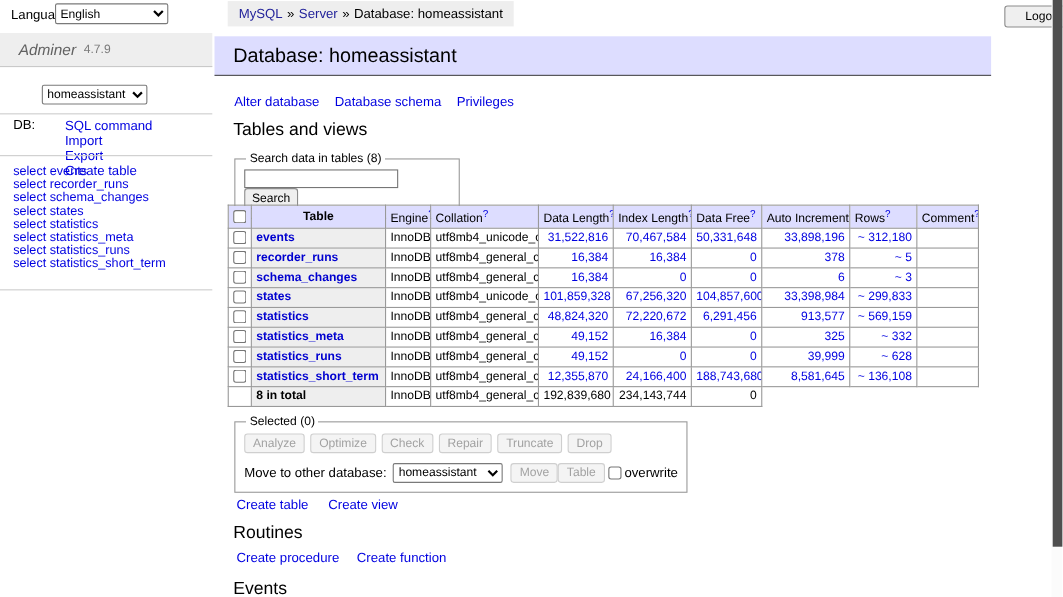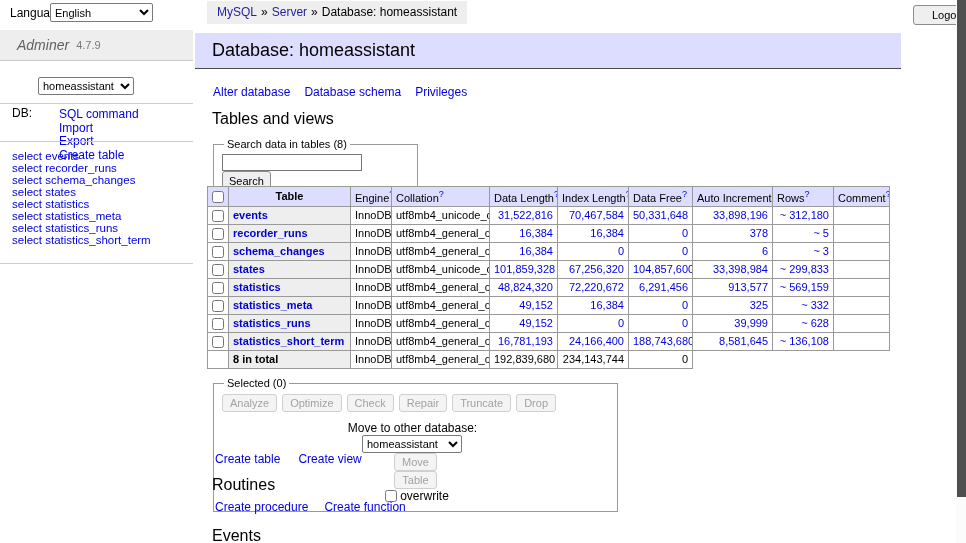--- a/index.html
+++ b/index.html
@@ -76,21 +76,21 @@
   #tbl sup a { font-size: 9px; }
   #tbl .check { text-align: center; padding: 1px; }
   #tbl tbody th.name { background: #eee; text-align: left; }
   #tbl tbody th.name a { font-weight: bold; color: #0000cf; }
   #tbl td.num { text-align: right; }
   #tbl tfoot th.total { background: #eee; text-align: left; font-weight: bold; }
   #tbl tfoot td.num { color: #000; }
 
   #sel-fs { left: 213px; top: 377px; width: 405px; padding: 5px 8px 8px 8px; }
   #sel-actions button { margin-right: 5px; }
-  #move-row { margin-top: 9px; display: flex; align-items: center; flex-direction: column; }
+  #move-row { margin-top: 9px; display: flex; align-items: center; }
   #move-label { margin-right: 6px; white-space: nowrap; }
   #move-select { width: 100px; height: 18px; margin-right: 7px; }
   #move-row button { margin-right: 0; }
   #overwrite-wrap { display: flex; align-items: center; margin-left: 3px; }
   #overwrite-label { margin-left: 3px; }
 
   #create-links { left: 215px; top: 452px; }
   #create-links a { margin-right: 18px; }
   #h3-routines { left: 212px; top: 476px; }
   #routine-links { left: 215px; top: 500px; }
@@ -263,21 +263,21 @@
         <td class="num"><a>0</a></td>
         <td class="num"><a>39,999</a></td>
         <td class="num"><a>~ 628</a></td>
         <td></td>
       </tr>
       <tr>
         <td class="check"><input type="checkbox" style=""></td>
         <th class="name"><a>statistics_short_term</a></th>
         <td>InnoDB</td>
         <td>utf8mb4_general_ci</td>
-        <td class="num"><a>16,781,193</a></td>
+        <td class="num"><a>12,355,870</a></td>
         <td class="num"><a>24,166,400</a></td>
         <td class="num"><a>188,743,680</a></td>
         <td class="num"><a>8,581,645</a></td>
         <td class="num"><a>~ 136,108</a></td>
         <td></td>
       </tr>
     </tbody>
   <tfoot id="tbl-foot">
       <tr>
         <td class="check"></td>

